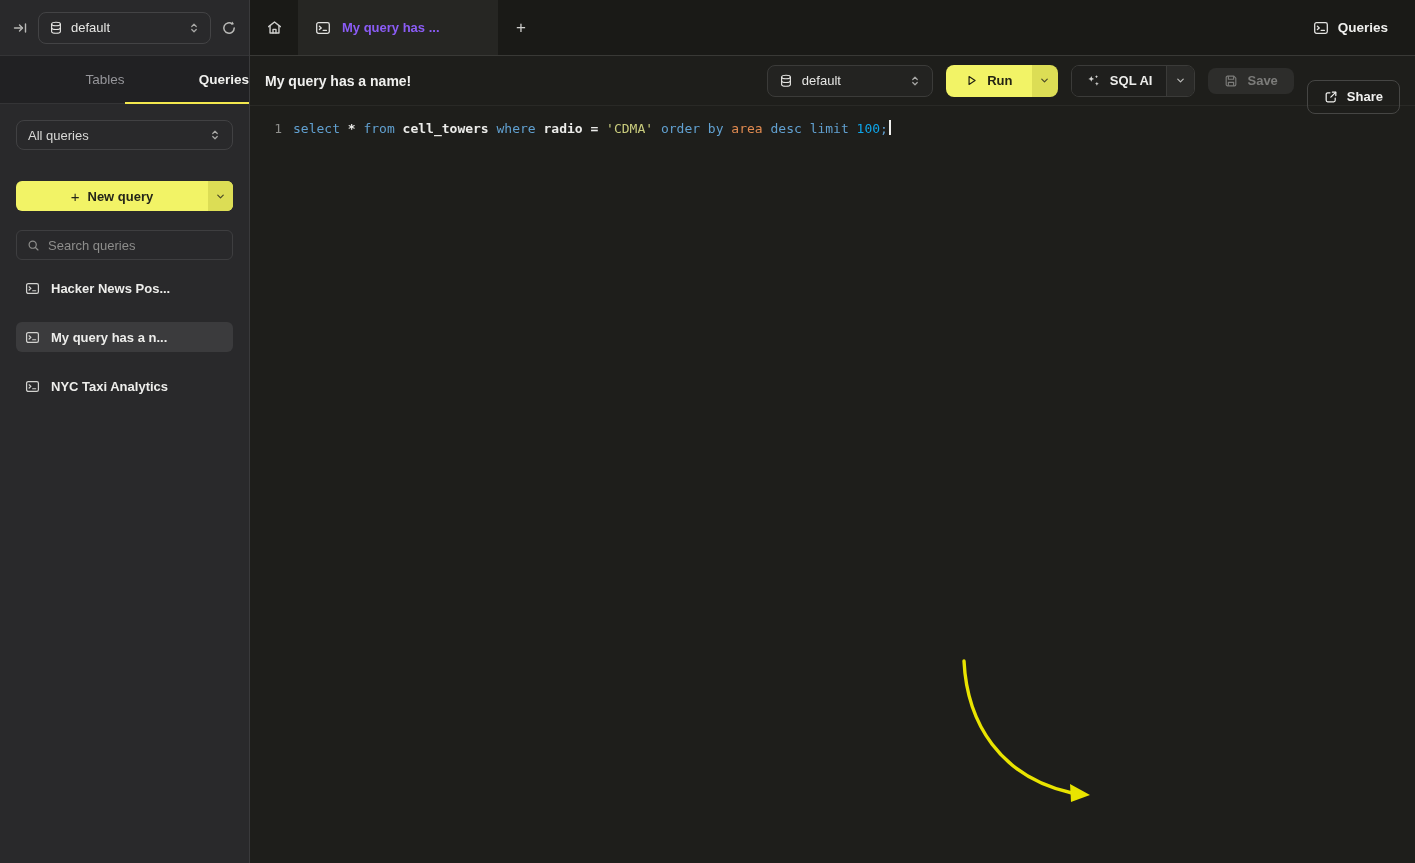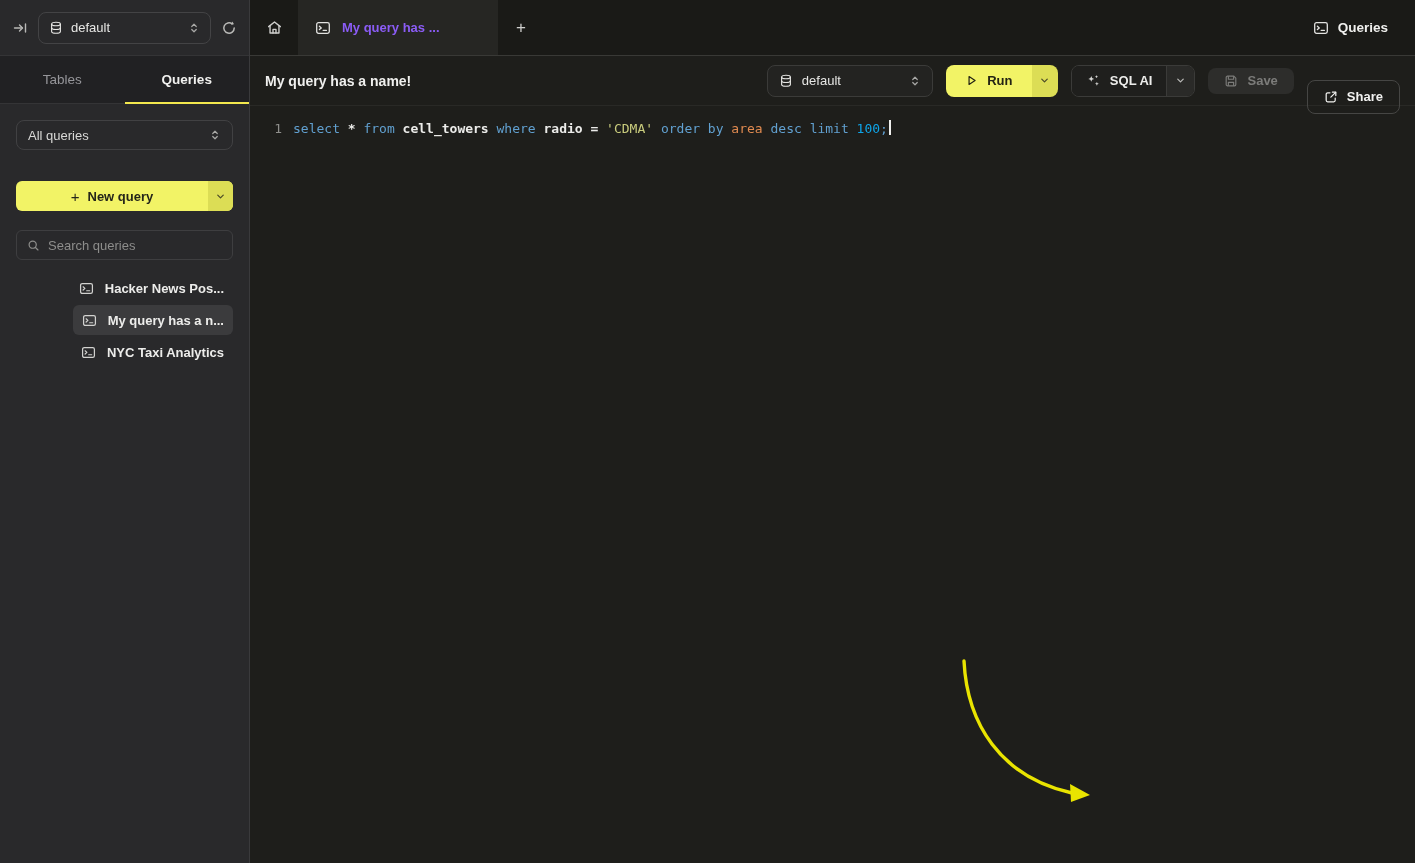--- a/index.html
+++ b/index.html
@@ -12,21 +12,21 @@
               background:#29292b; border-right:1px solid #3a3a3c; }
   .topbar-left { height:56px; display:flex; align-items:center; padding:0 12px; gap:10px;
                  border-bottom:1px solid #343436; }
   .icon-btn { display:flex; align-items:center; justify-content:center; color:#b9b9b7;
               background:none; border:none; cursor:pointer; }
   .db-select { flex:1; height:32px; display:flex; align-items:center; gap:8px; padding:0 10px;
                border:1px solid #434345; border-radius:8px; color:#e7e7e5; font-size:13px; cursor:pointer; }
   .db-select .caret { margin-left:auto; color:#a9a9a7; }
 
   .side-tabs { height:48px; display:flex; background:#212123; border-bottom:1px solid #343436; }
-  .side-tab { flex:1; display:flex; align-items:center; justify-content:center; position:relative;
+  .side-tab { flex:1; display:flex; align-items:center; justify-content:flex-end; position:relative;
               font-size:13.5px; color:#96969a; cursor:pointer; background:none; border:none; }
   .side-tab.active { color:#f1f1ef; font-weight:600; }
   .side-tab.active::after { content:""; position:absolute; left:0; right:0; bottom:-1px; height:2px;
               background:#f3e84e; }
 
   .side-content { padding:16px; }
   .filter-select { height:30px; border:1px solid #414143; border-radius:8px; display:flex;
                    align-items:center; padding:0 11px; color:#d9d9d7; font-size:13px; cursor:pointer; }
   .filter-select .caret { margin-left:auto; color:#a9a9a7; }
 
@@ -36,21 +36,21 @@
   .nq-plus { font-size:15px; font-weight:400; }
   .nq-caret { width:25px; display:flex; align-items:center; justify-content:center;
               background:#dcdd55; color:#4c4c28; }
 
   .search-box { margin-top:19px; height:30px; border:1px solid #3e3e40; border-radius:6px;
                 display:flex; align-items:center; gap:8px; padding:0 10px; color:#8d8d8b; }
   .search-box input { flex:1; background:transparent; border:none; outline:none; color:#d9d9d7;
                       font-size:13px; font-family:inherit; }
   .search-box input::placeholder { color:#8d8d8b; }
 
-  .query-list { margin-top:13px; display:flex; flex-direction:column; gap:2px;align-items:flex-end; }
+  .query-list { margin-top:13px; display:flex; flex-direction:column; gap:19px; }
   .query-item { height:30px; display:flex; align-items:center; gap:11px; padding:0 9px;
                 border-radius:6px; color:#ededeb; font-size:13px; font-weight:600; cursor:pointer; }
   .query-item .q-icon { color:#d2d2d0; display:flex; }
   .query-item.active { background:#3b3b3d; }
 
   
   .right-col { position:absolute; left:250px; top:0; width:1165px; height:863px; background:#1e1e1b; }
   .topbar-right { height:56px; background:#1a1a17; border-bottom:1px solid #39393六; border-bottom:1px solid #393936;
                   display:flex; align-items:stretch; }
   .home-btn { width:48px; display:flex; align-items:center; justify-content:center; color:#cfcfcd;

